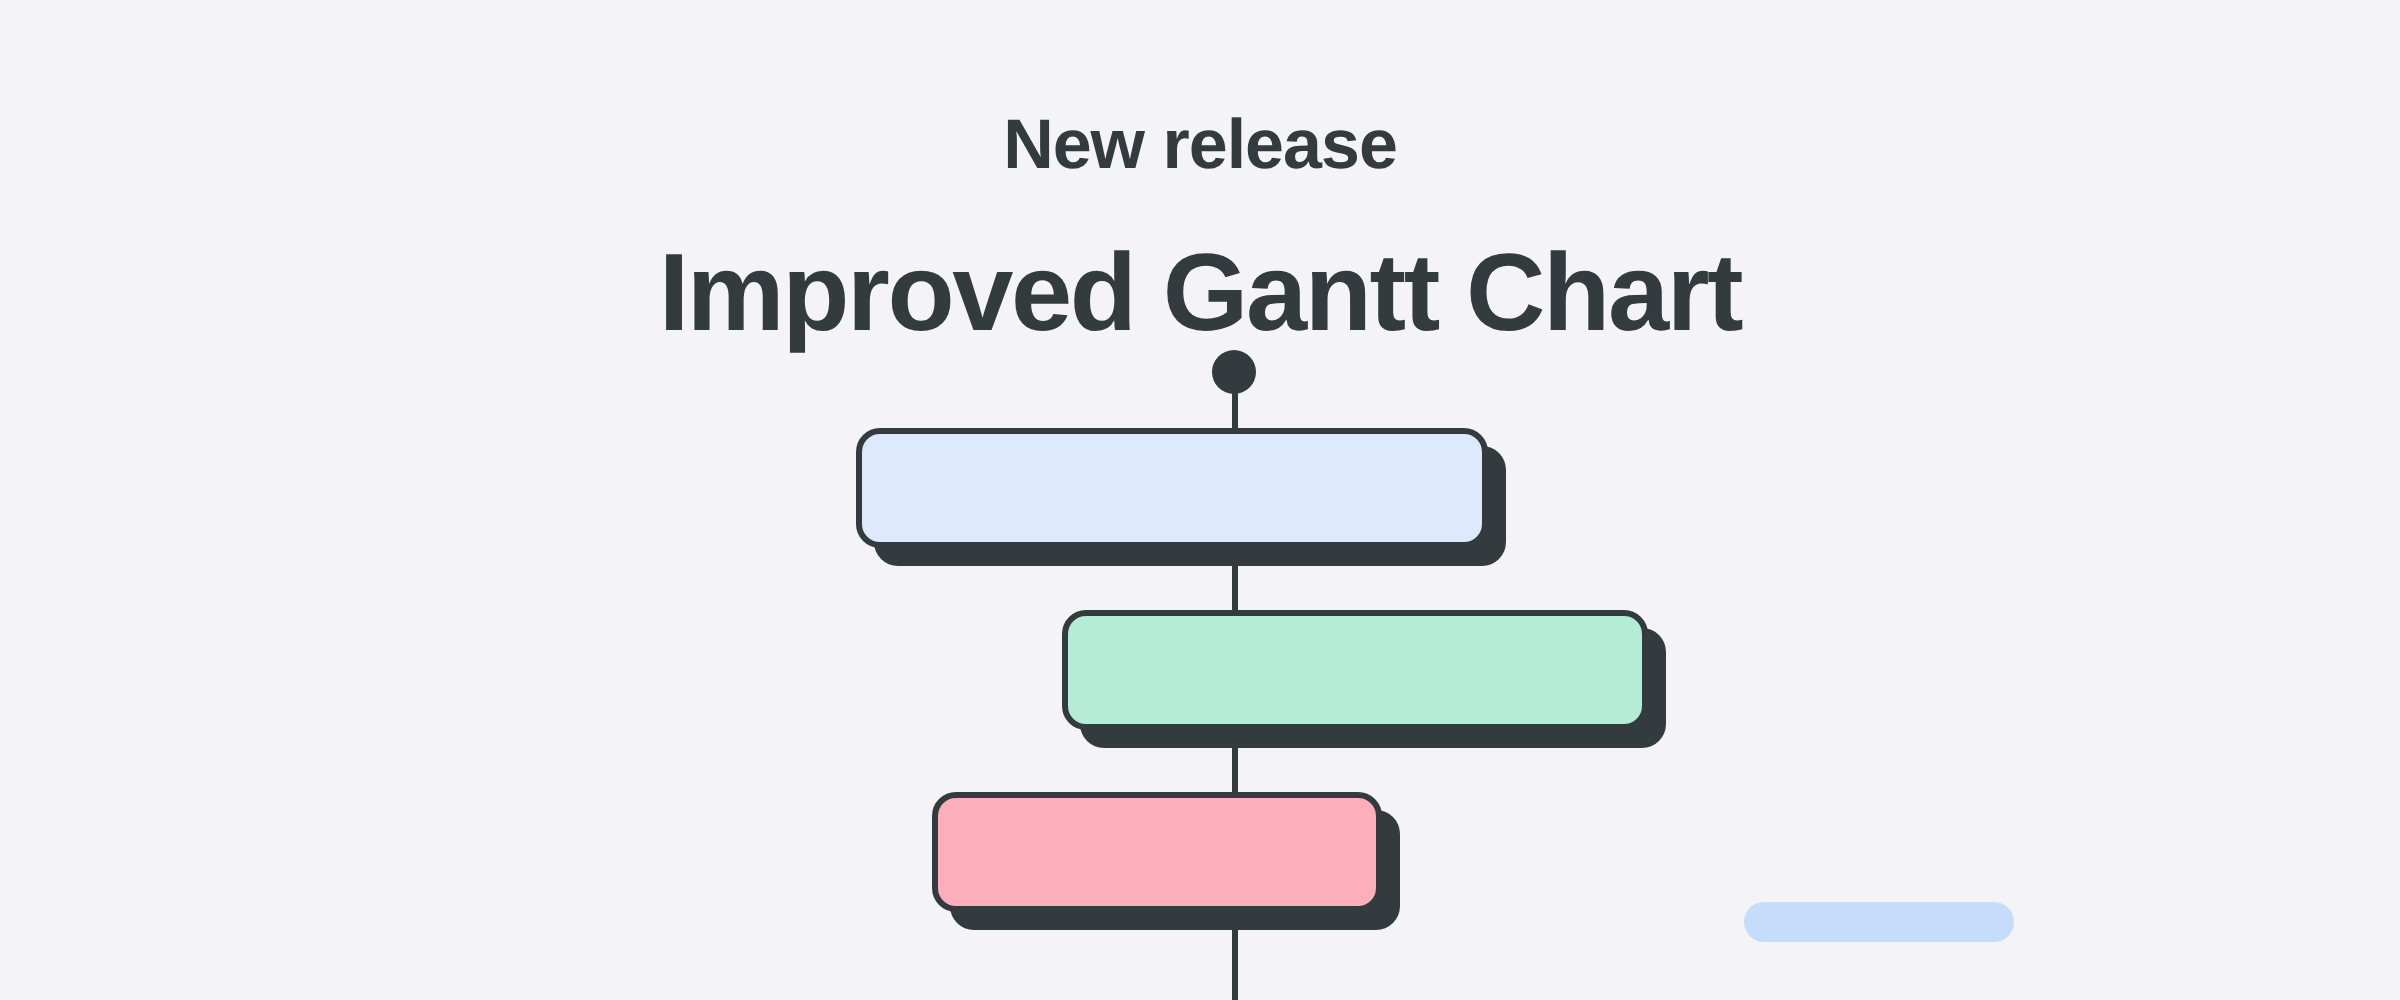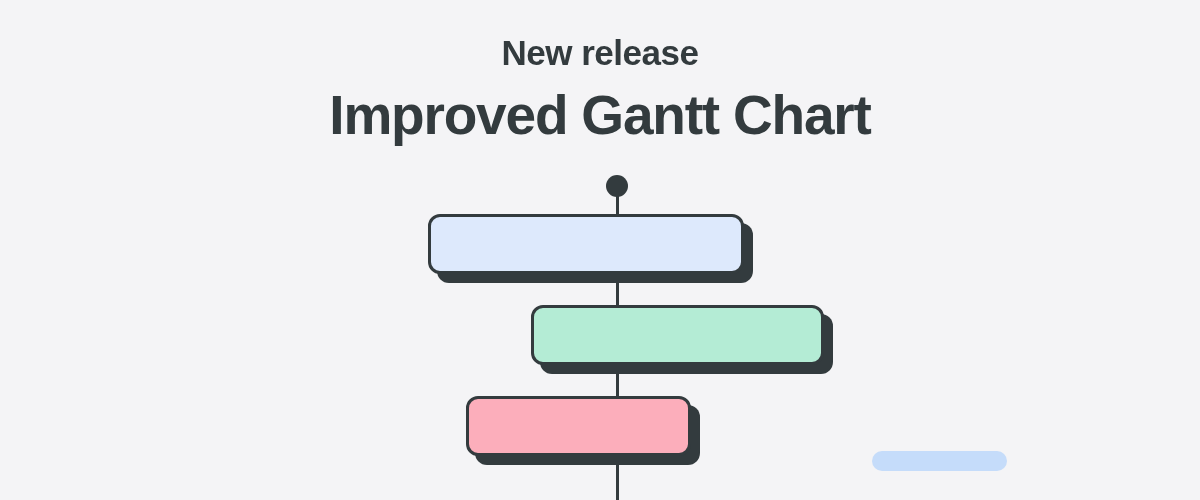--- a/index.html
+++ b/index.html
@@ -23,29 +23,29 @@
   
   .headings {
     position: absolute;
     left: 0;
     top: 0;
     width: 1200px;
     text-align: center;
   }
   .eyebrow {
     margin: 0;
-    padding-top: 32px;
+    padding-top: 52px;
     font-size: 35px;
     font-weight: bold;
     letter-spacing: -0.5px;
     color: #333b3e;
     line-height: 42px;
   }
   .title {
-    margin: 0;
+    margin: 11px;
     padding-top: 9px;
     font-size: 55px;
     font-weight: bold;
     letter-spacing: -1.2px;
     color: #333b3e;
     line-height: 64px;
     text-align: center;
   }
 
   

